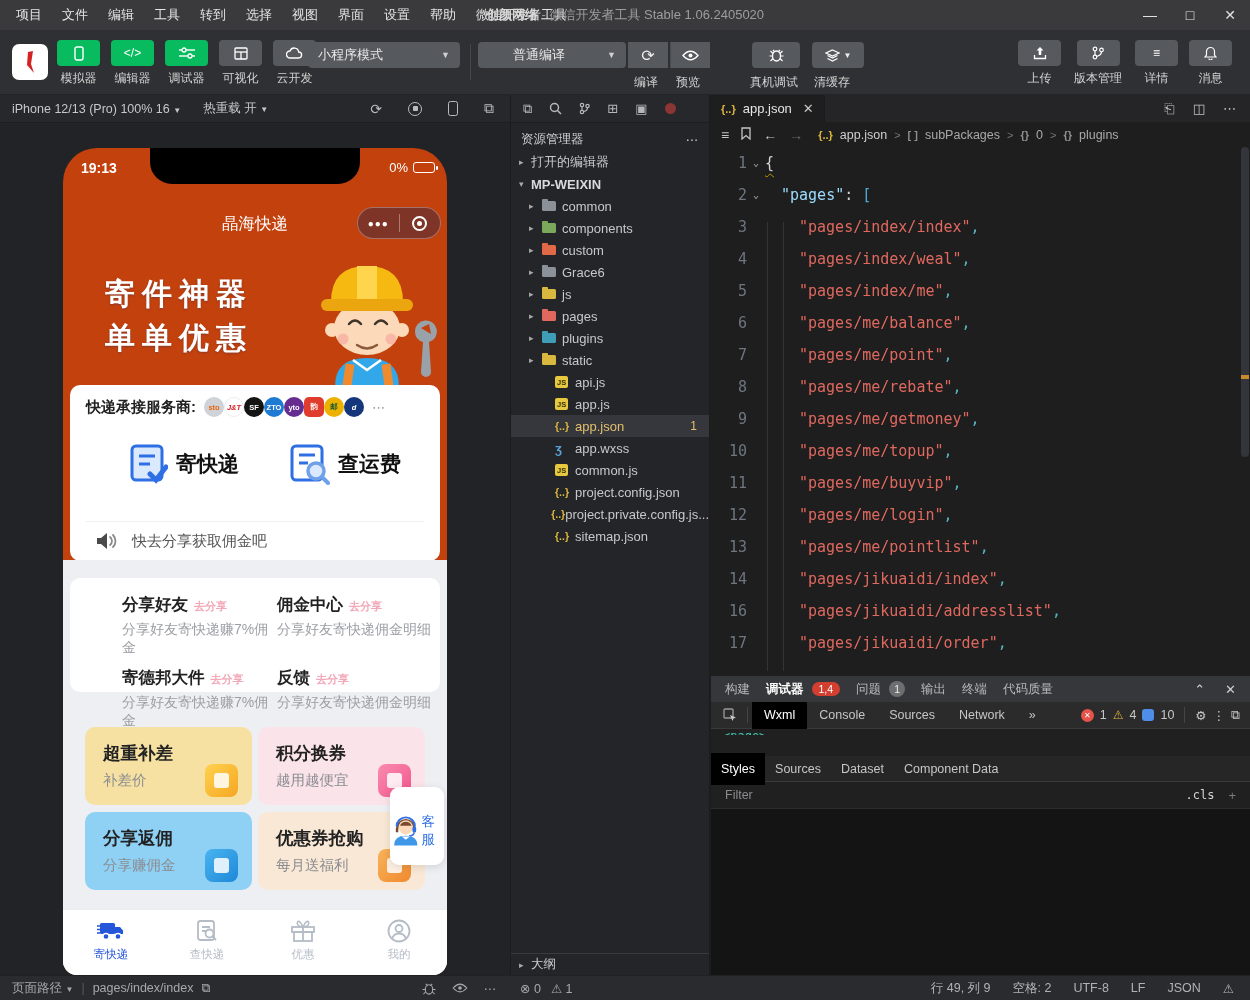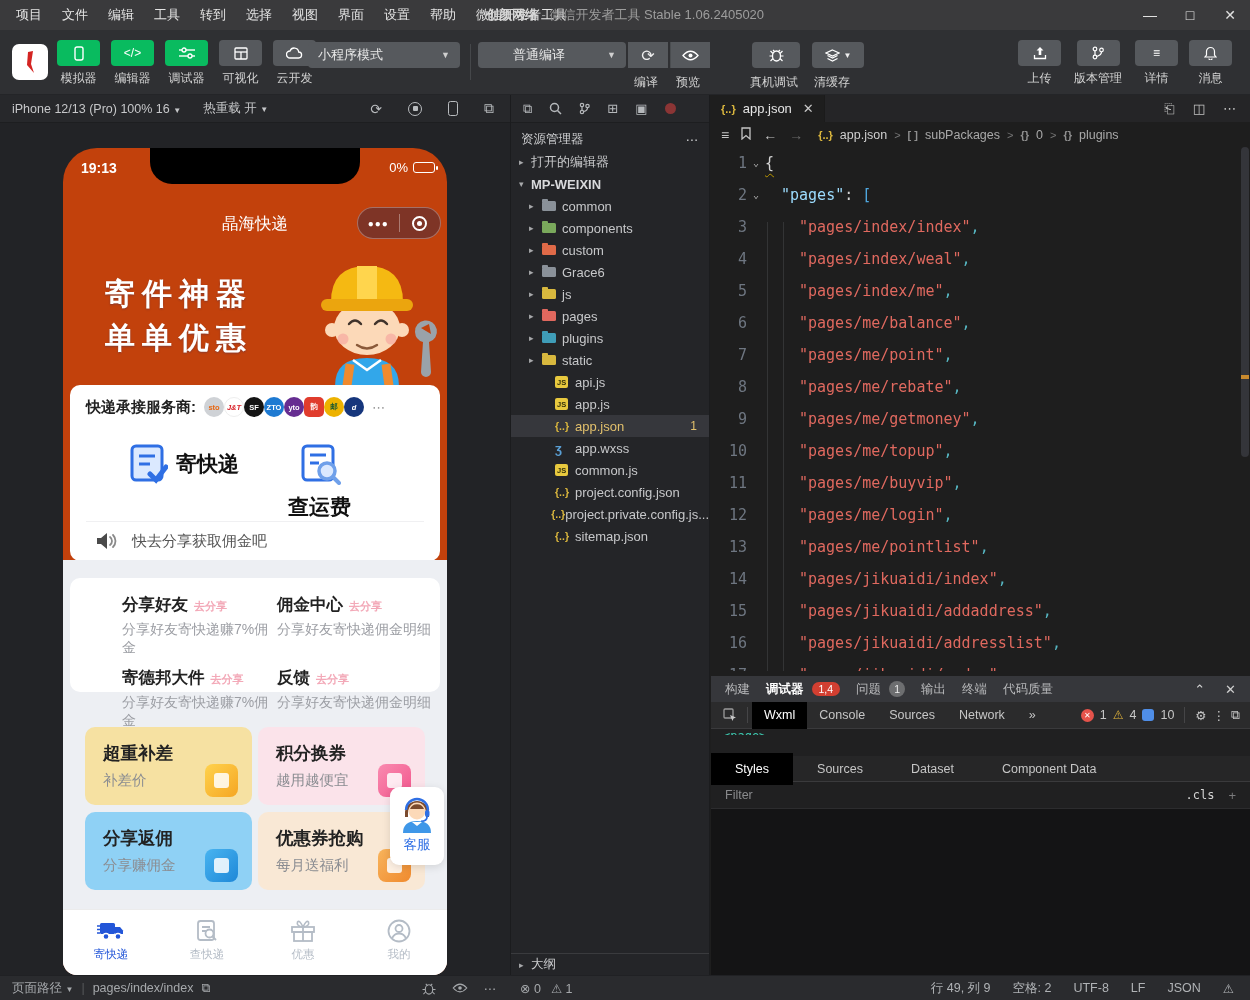--- a/index.html
+++ b/index.html
@@ -80,21 +80,21 @@
 
   .promo-grid { position:absolute; left:22px; top:579px; width:340px; display:grid;
     grid-template-columns:167px 167px; gap:7px 6px; }
   .promo { height:78px; border-radius:10px; position:relative; overflow:hidden; }
   .promo .t { position:absolute; left:18px; top:14px; font-size:17.5px; font-weight:700; color:#222; }
   .promo .d { position:absolute; left:18px; top:44px; font-size:14.5px; color:#8b8d92; }
   .promo .pic { position:absolute; right:14px; bottom:8px; width:33px; height:33px; border-radius:8px; }
   .promo .pic:after { content:""; position:absolute; left:9px; top:9px; width:15px; height:15px; background:rgba(255,255,255,.85); border-radius:3px; }
 
   .svc-float { position:absolute; left:327px; top:639px; width:54px; height:78px; background:#fff; border-radius:9px;
-    box-shadow:0 2px 8px rgba(0,0,0,.12); display:flex; flex-direction:column; align-items:center; padding-top:6px; }
+    box-shadow:0 2px 8px rgba(0,0,0,.12); display:flex; flex-direction:row; align-items:center; padding-top:6px; }
   .svc-float .lbl { font-size:13.5px; color:#2f6fe4; margin-top:3px; }
 
   .tabbar { position:absolute; left:0; bottom:0; width:100%; height:66px; background:#fff; border-top:1px solid #ececec;
     display:flex; }
   .tab-item { flex:1; display:flex; flex-direction:column; align-items:center; padding-top:9px; gap:4px; }
   .tab-item .lbl { font-size:11.5px; color:#b4bcc6; }
   .tab-item.active .lbl { color:#2356d8; }
 
   
   .explorer { position:absolute; left:510px; top:95px; width:200px; height:880px; background:#242528; border-left:1px solid #1b1c1e; border-right:1px solid #1b1c1e; }
@@ -160,21 +160,21 @@
   .dt-tab { padding:0 12px; height:27px; display:flex; align-items:center; }
   .dt-tab.active { background:#000; color:#fff; }
   .dt-badges { margin-left:auto; display:flex; align-items:center; gap:6px; padding-right:10px; }
   .err-dot { width:13px; height:13px; border-radius:50%; background:#e5534b; color:#fff; font-size:8px;
     display:inline-flex; align-items:center; justify-content:center; }
   .warn-tri { color:#e8b93c; font-size:12px; }
   .info-sq { width:12px; height:12px; border-radius:3px; background:#4f8ee8; display:inline-block; }
   .wxml-sliver { height:6px; overflow:hidden; color:#3dc9b0; font-family:"DejaVu Sans Mono",monospace; font-size:12px; padding-left:12px; background:#202021; }
   .dbg-gap { height:21px; background:#202021; }
   .styles-row { height:26px; background:#262627; border-bottom:1px solid #3a3a3c; display:flex; align-items:center; font-size:12.5px; color:#c6c6c6; }
-  .st-tab { padding:0 24px; height:32px; display:flex; align-items:center; }
+  .st-tab { padding:0 10px; height:32px; display:flex; align-items:center; }
   .st-tab.active { background:#000; color:#fff; }
   .filter-row { height:27px; background:#202021; display:flex; align-items:center; padding:0 14px; color:#8a8b8d; font-size:12.5px; border-bottom:1px solid #2c2c2e; }
   .filter-row .cls { margin-left:auto; color:#d4d4d4; font-family:"DejaVu Sans Mono",monospace; font-size:12px; }
   .filter-row .plus { color:#7a7a7c; margin-left:14px; font-size:13px; }
   .dbg-body { height:166px; background:#141415; }
 
   
   .statusbar { position:absolute; left:0; top:975px; width:1250px; height:25px; background:#2a2b2e; border-top:1px solid #202124;
     display:flex; align-items:center; color:#a6a9ac; font-size:12.5px; }
   .sb-left { display:flex; align-items:center; gap:8px; padding-left:12px; width:510px; }
@@ -408,21 +408,21 @@
     </div>
     <div class="big-act" style="left:58px;">
       <svg width="40" height="42" viewBox="0 0 40 42">
           <rect x="4" y="3" width="30" height="34" rx="4" fill="#dbe9ff" stroke="#2f6fe4" stroke-width="3"></rect>
           <line x1="11" y1="13" x2="27" y2="13" stroke="#2f6fe4" stroke-width="3"></line>
           <line x1="11" y1="21" x2="22" y2="21" stroke="#2f6fe4" stroke-width="3"></line>
           <path d="M22 31 l6 6 L38 24" fill="none" stroke="#2f6fe4" stroke-width="5" stroke-linecap="round"></path>
         </svg>
       <span class="lbl">寄快递</span>
     </div>
-    <div class="big-act" style="left:218px;flex-direction:column;">
+    <div class="big-act" style="left:218px;">
       <svg width="42" height="42" viewBox="0 0 42 42">
           <rect x="4" y="3" width="30" height="34" rx="4" fill="#fff" stroke="#2f6fe4" stroke-width="3"></rect>
           <line x1="11" y1="12" x2="27" y2="12" stroke="#2f6fe4" stroke-width="3"></line>
           <line x1="11" y1="20" x2="20" y2="20" stroke="#2f6fe4" stroke-width="3"></line>
           <circle cx="28" cy="28" r="8" fill="#dbe9ff" stroke="#6fa0ea" stroke-width="3.5"></circle>
           <line x1="34" y1="34" x2="40" y2="40" stroke="#6fa0ea" stroke-width="4" stroke-linecap="round"></line>
         </svg>
       <span class="lbl">查运费</span>
     </div>
     <div class="c1-div"></div>
@@ -829,23 +829,20 @@
         </div>
 
         <div class="cline">
           <span class="ln">13</span><span class="fold"></span><span class="ct i2"><span class="str">"pages/me/pointlist"</span><span class="comma">,</span></span>
         </div>
 
         <div class="cline">
           <span class="ln">14</span><span class="fold"></span><span class="ct i2"><span class="str">"pages/jikuaidi/index"</span><span class="comma">,</span></span>
         </div>
 
-        <div class="cline">
-          <span class="ln">15</span><span class="fold"></span><span class="ct i2"><span class="str">"pages/jikuaidi/addaddress"</span><span class="comma">,</span></span>
-        </div>
 
         <div class="cline">
           <span class="ln">16</span><span class="fold"></span><span class="ct i2"><span class="str">"pages/jikuaidi/addresslist"</span><span class="comma">,</span></span>
         </div>
       </div>
     <div class="cline">
       <span class="ln">17</span><span class="fold"></span><span class="ct i2"><span class="str">"pages/jikuaidi/order"</span><span class="comma">,</span></span>
     </div>
   </div>
   <div class="scrollzone">

